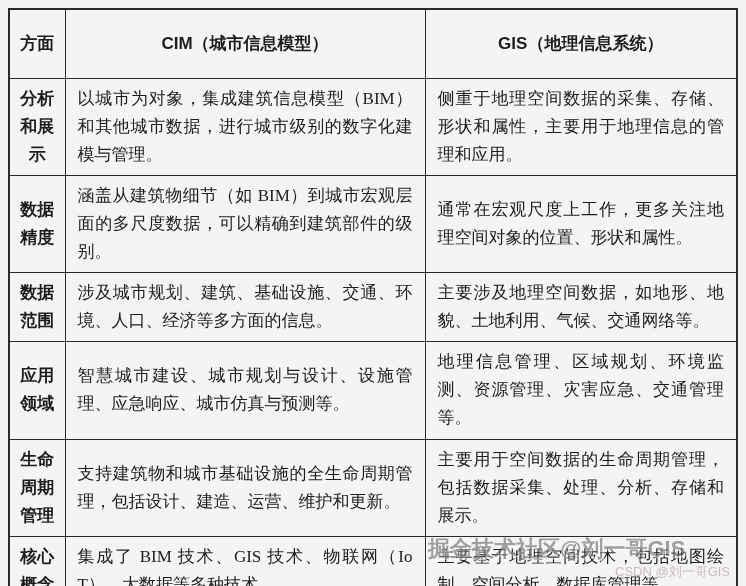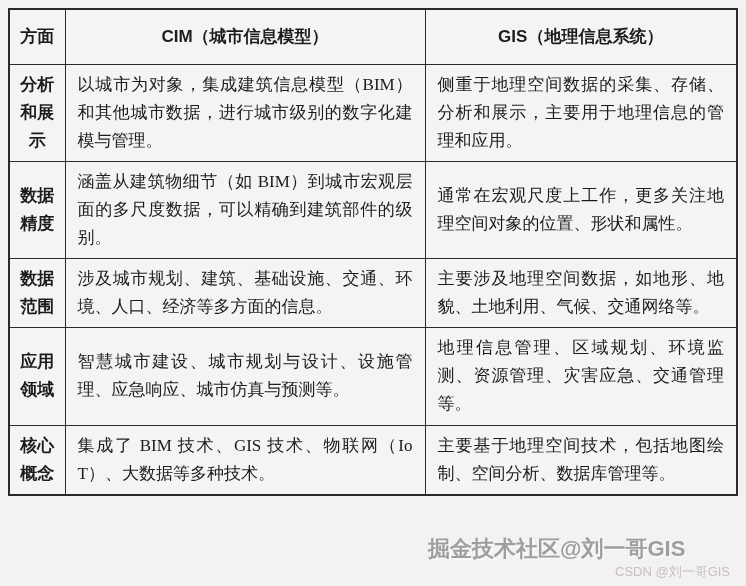--- a/index.html
+++ b/index.html
@@ -34,21 +34,21 @@
     word-break: break-all;
   }
   table.cmp thead th {
     height: 38px;
     font-weight: bold;
     text-align: center;
     padding: 4px 10px;
   }
   table.cmp thead th.aspect-col {
     text-align: center;
-    padding: 8px 4px;
+    padding: 15px 4px;
   }
   table.cmp tbody th {
     font-weight: bold;
     text-align: center;
     padding: 6px 5px;
   }
   table.cmp tbody td {
     text-align: justify;
     padding: 6px 12px;
     font-family: Liberation Serif, serif;
@@ -93,38 +93,43 @@
       <tr>
         <th class="aspect-col">方面</th>
         <th>CIM（城市信息模型）</th>
         <th>GIS（地理信息系统）</th>
       </tr>
     </thead>
     <tbody>
       <tr>
         <th>分析和展示</th>
         <td>以城市为对象，集成建筑信息模型（BIM）和其他城市数据，进行城市级别的数字化建模与管理。</td>
-        <td>侧重于地理空间数据的采集、存储、分析和展示，主要用于地理信息的管理和应用。</td>
+        <td>侧重于地理空间数据的采集、存储、形状和属性，主要用于地理信息的管理和应用。</td>
       </tr>
       <tr>
         <th>数据精度</th>
         <td>涵盖从建筑物细节（如 BIM）到城市宏观层面的多尺度数据，可以精确到建筑部件的级别。</td>
         <td>通常在宏观尺度上工作，更多关注地理空间对象的位置、形状和属性。</td>
       </tr>
       <tr>
         <th>数据范围</th>
         <td>涉及城市规划、建筑、基础设施、交通、环境、人口、经济等多方面的信息。</td>
         <td>主要涉及地理空间数据，如地形、地貌、土地利用、气候、交通网络等。</td>
       </tr>
       <tr>
         <th>应用领域</th>
         <td>智慧城市建设、城市规划与设计、设施管理、应急响应、城市仿真与预测等。</td>
         <td>地理信息管理、区域规划、环境监测、资源管理、灾害应急、交通管理等。</td>
       </tr>
       <tr>
+        <th>生命周期管理</th>
+        <td>支持建筑物和城市基础设施的全生命周期管理，包括设计、建造、运营、维护和更新。</td>
+        <td>主要用于空间数据的生命周期管理，包括数据采集、处理、分析、存储和展示。</td>
+      </tr>
+      <tr>
         <th>核心概念</th>
         <td>集成了 BIM 技术、GIS 技术、物联网（IoT）、大数据等多种技术。</td>
         <td>主要基于地理空间技术，包括地图绘制、空间分析、数据库管理等。</td>
       </tr>
     </tbody>
   </table>
 
   <div class="wm-large">掘金技术社区@刘一哥GIS</div>
   <div class="wm-small">CSDN @刘一哥GIS</div>
 

